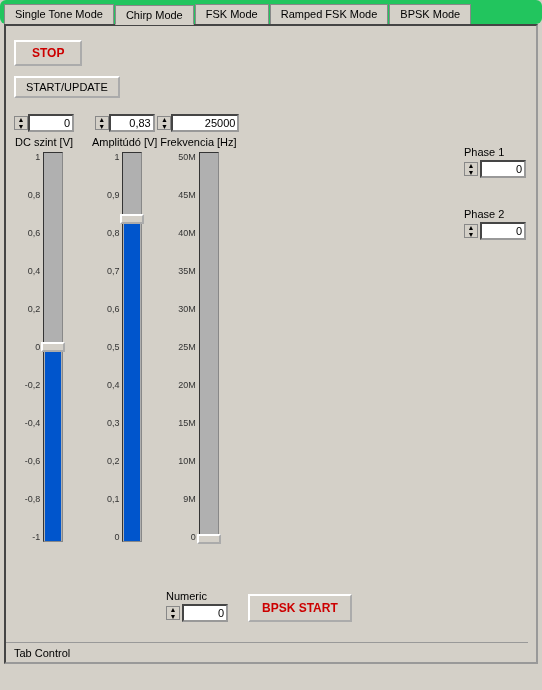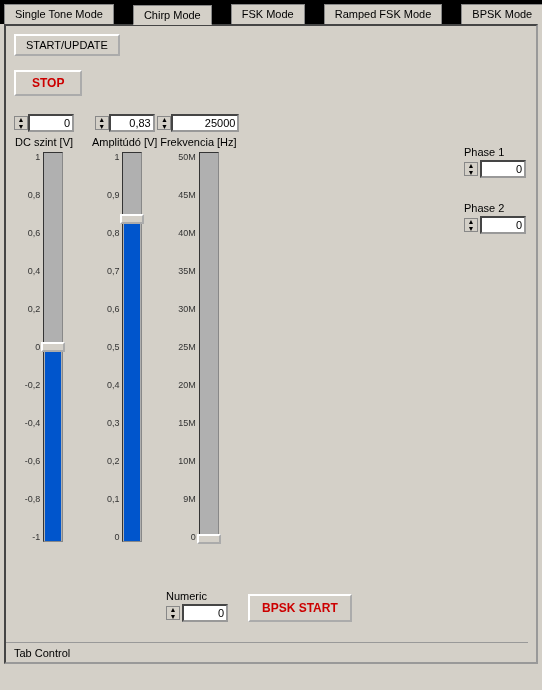--- a/index.html
+++ b/index.html
@@ -8,23 +8,24 @@
       font-size: 11px;
       background: #d4d0c8;
       width: 542px;
       height: 690px;
       overflow: hidden;
     }
 
     
     .tabs {
       display: flex;
-      background: #000000;
+      background: #22c55e;
       padding: 4px 4px 0 4px;
-      gap: 19px;
+      gap: 1px;
+      border-radius: 6px;
     }
     .tab {
       padding: 3px 10px;
       background: #d4d0c8;
       border: 1px solid #888;
       border-bottom: none;
       cursor: pointer;
       font-size: 11px;
       white-space: nowrap;
     }
@@ -160,21 +161,21 @@
       cursor: pointer;
     }
 
     
     .phase-area {
       position: absolute;
       top: 120px;
       right: 10px;
       display: flex;
       flex-direction: column;
-      gap: 4px;
+      gap: 10px;
     }
 
     .phase-group {
       display: flex;
       flex-direction: column;
       align-items: flex-start;
     }
 
     .phase-label {
       font-size: 11px;
@@ -225,26 +226,26 @@
 <div class="tabs">
   <div class="tab">Single Tone Mode</div>
   <div class="tab active">Chirp Mode</div>
   <div class="tab">FSK Mode</div>
   <div class="tab">Ramped FSK Mode</div>
   <div class="tab">BPSK Mode</div>
 </div>
 
 <div class="main-panel">
 
+  <div style="margin-top:6px;">
+    <button class="btn-stop">STOP</button>
+  </div>
+
   <div>
     <button class="btn-start-update">START/UPDATE</button>
-  </div>
-
-  <div style="margin-top:6px;">
-    <button class="btn-stop">STOP</button>
   </div>
 
   <div class="sliders-area" style="margin-top:8px;">
 
     <div class="slider-group" style="margin-right:18px;">
       <div class="slider-header">
         <div class="spinner-btn">
           <span style="font-size:7px; line-height:1;">▲</span>
           <span style="font-size:7px; line-height:1;">▼</span>
         </div>

